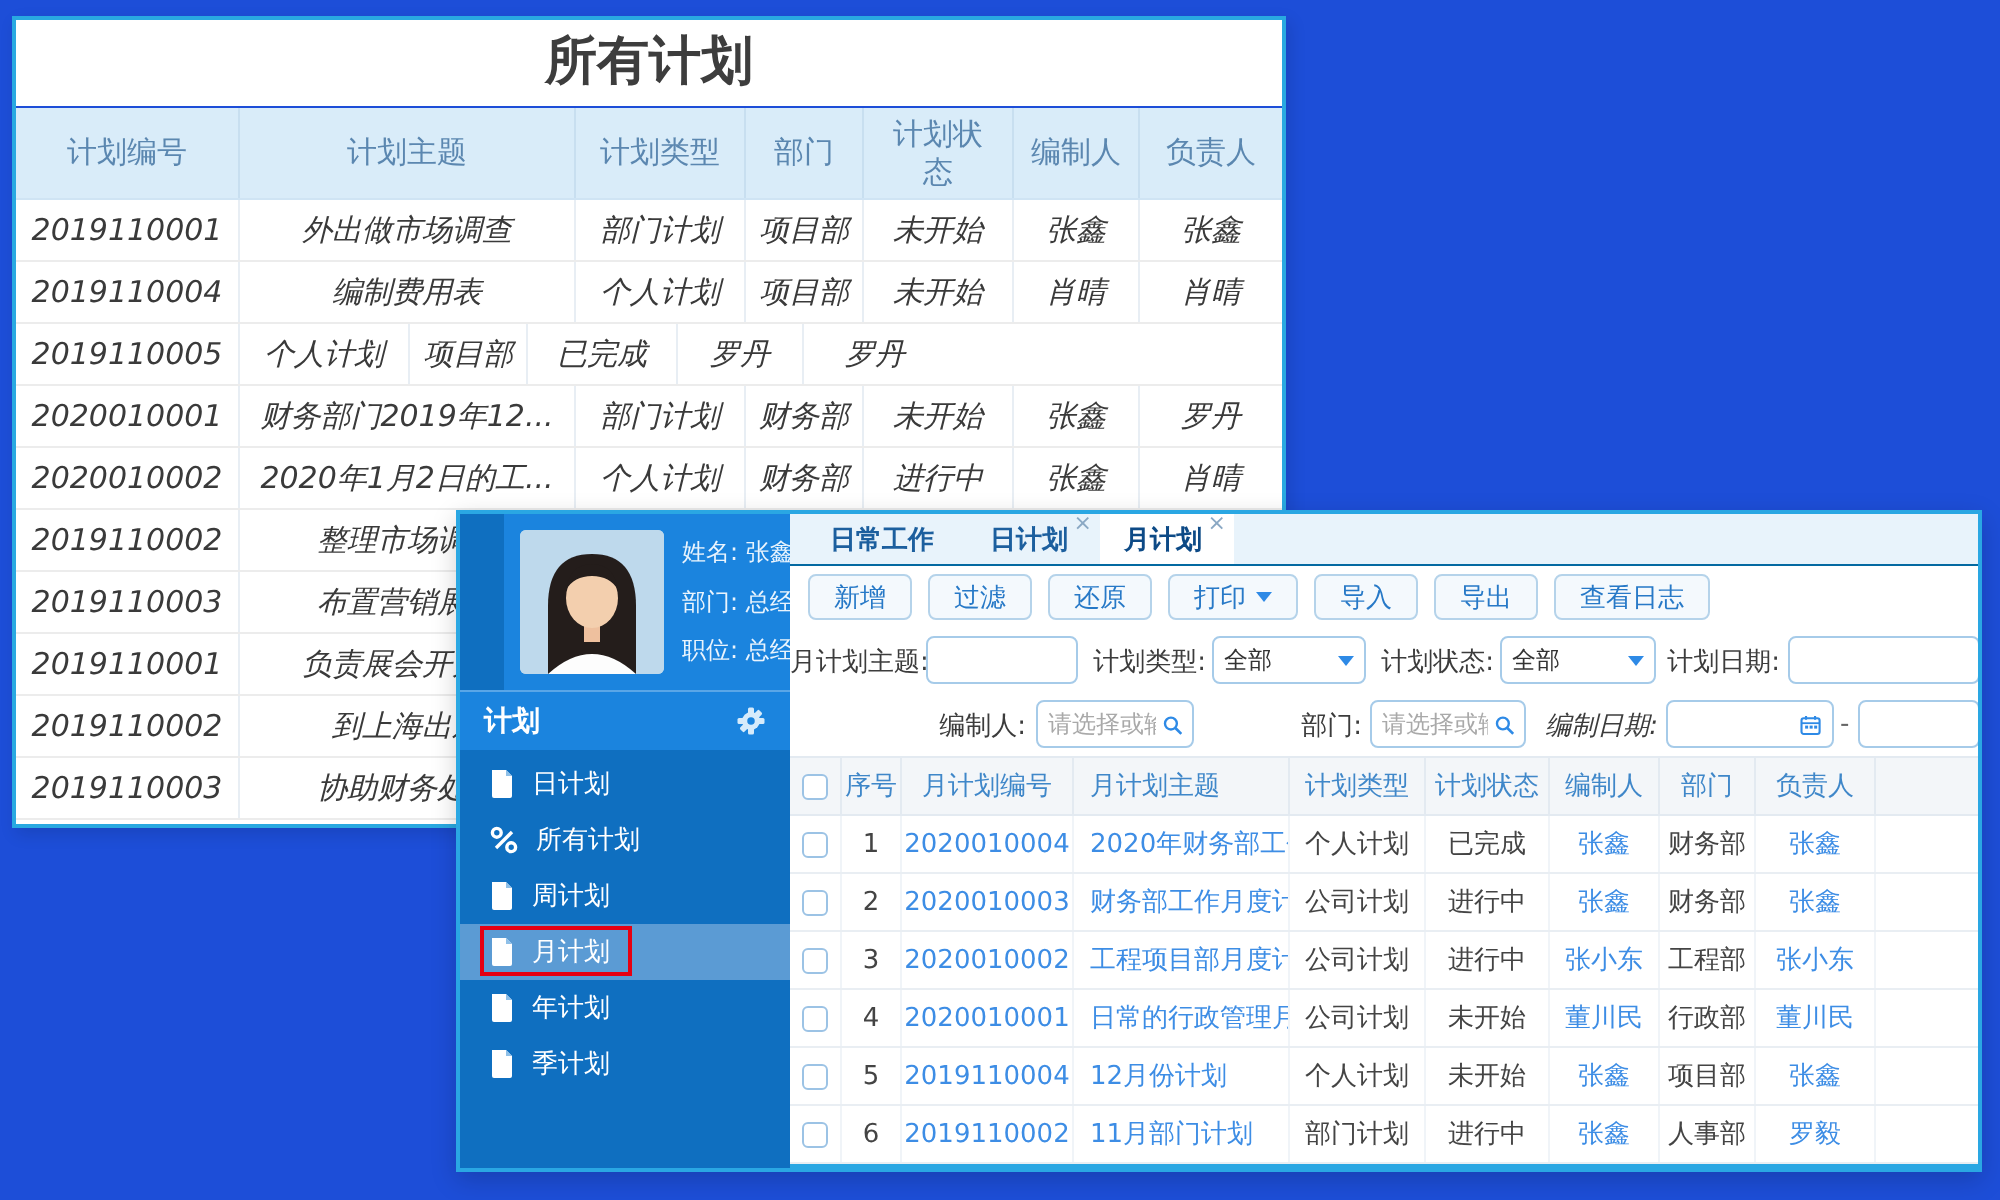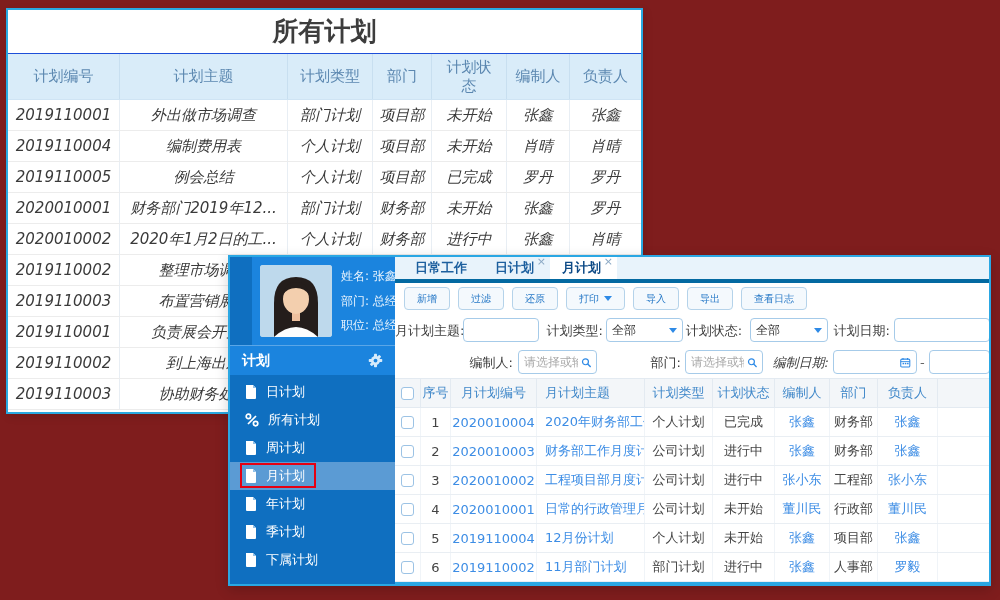--- a/index.html
+++ b/index.html
@@ -1,17 +1,17 @@
 <!DOCTYPE html>
 <html><head>
 <meta charset="utf-8">
 <style>
   * { margin:0; padding:0; box-sizing:border-box; }
   body { background:#fff; }
-  .stage { position:relative; width:1000px; height:600px; overflow:hidden; background:#7f1d1d;
+  .stage { position:relative; width:1000px; height:600px; overflow:hidden; background:#1d4ed8;
            font-family:"DejaVu Sans","Liberation Sans",sans-serif; }
 
   
   .bg-window { position:absolute; left:6px; top:8px; width:637px; height:406px;
                border:2px solid #29a9e1; background:#fff; box-shadow:2px 3px 8px rgba(0,0,0,.12); overflow:hidden; }
   .bg-title { height:43px; line-height:43px; text-align:center; font-size:26px; font-weight:bold; color:#3d3d3d; }
   .bg-header { display:flex; min-height:47px; background:#d9ecf9; border-top:1px solid #1d4ed8;
                border-bottom:1px solid #cfe4f4; color:#5b87b0; font-size:15px; }
   .bg-header .cell { display:flex; align-items:center; justify-content:center; text-align:center;
                      padding:2px 8px; border-right:1px solid #c8dff0; line-height:1.25; }
@@ -40,49 +40,49 @@
                     color:#fff; font-size:14px; font-weight:bold; cursor:pointer; }
   .menu { flex:1; padding-top:3px; }
   .menu-item { position:relative; height:28px; display:flex; align-items:center; gap:9px;
                padding-left:15px; color:#fff; font-size:13px; cursor:pointer; }
   .menu-item.selected { background:#5b9bd4; }
   .red-box { position:absolute; left:10px; top:1px; width:76px; height:25px;
              border:2px solid #e60012; pointer-events:none; }
 
   
   .content { flex:1; display:flex; flex-direction:column; min-width:0; background:#fff; }
-  .tabbar { height:26px; background:#e8f3fb; border-bottom:4px solid #0369a1;
+  .tabbar { height:26px; background:#e8f3fb; border-bottom:1px solid #0369a1;
             display:flex; align-items:stretch; padding-left:8px; }
   .tab { position:relative; display:flex; align-items:center; padding:0 16px 0 12px;
          font-size:13px; font-weight:bold; color:#1c5f9e; cursor:pointer; }
   .tab.active { background:#fff; color:#0d4a86; }
   .tab .close { position:absolute; top:-1px; right:4px; font-size:11px; font-weight:normal;
                 color:#8aa8c4; cursor:pointer; line-height:1; }
   .toolbar { height:31px; display:flex; align-items:center; gap:8px; padding:0 9px; background:#fff; }
   .btn { display:flex; align-items:center; gap:5px; height:23px; padding:0 12px;
          border:1px solid #b5d3ea; border-radius:4px; background:#f4f9fd; color:#2779c7;
-         font-size:10px; cursor:pointer; font-family:inherit; }
+         font-size:13px; cursor:pointer; font-family:inherit; }
   .caret-down { width:0; height:0; border-left:4px solid transparent; border-right:4px solid transparent;
                 border-top:5px solid #2e8ae6; }
 
   .filters { position:relative; height:64px; }
   .filter-row { position:relative; height:32px; font-size:13px; color:#3c3c3c; }
   .filter-row > * { position:absolute; top:4px; }
   .f-label { top:8px; text-align:right; white-space:nowrap; }
   .f-input, .f-select, .f-search, .f-date { height:24px; border:1px solid #a6cbe9; border-radius:4px;
         background:#fff; display:flex; align-items:center; padding:0 5px; gap:3px; }
   .f-input input, .f-search input, .f-date input { border:none; outline:none; width:100%;
         min-width:0; font-size:12px; color:#333; font-family:inherit; background:transparent; }
   .f-search input::placeholder { color:#a9a9a9; }
   .f-select { justify-content:space-between; cursor:pointer; color:#333; font-size:12px; }
   .dash { top:9px; color:#666; }
   
   .l-subject{left:0;width:64px;} .i-subject{left:68px;width:76px;}
   .l-type{left:142px;width:66px;} .s-type{left:211px;width:77px;}
-  .l-status{left:286px;width:66px;text-align:center;} .s-status{left:355px;width:78px;}
+  .l-status{left:286px;width:66px;} .s-status{left:355px;width:78px;}
   .l-pdate{left:429px;width:66px;} .i-pdate{left:499px;width:96px;}
   
   .l-creator{left:60px;width:58px;} .s-creator{left:123px;width:79px;}
   .l-dept{left:226px;width:60px;} .s-dept{left:290px;width:78px;}
   .l-cdate{left:364px;width:70px;font-style:italic;} .d-start{left:438px;width:84px;}
   .dash{left:525px;} .d-end{left:534px;width:61px;}
 
   
   .fg-table { flex:1; display:flex; flex-direction:column; border-top:1px solid #e3eaf1; }
   .fg-header { display:flex; height:29px; background:#f3f6f9; border-bottom:1px solid #e3eaf1;
@@ -132,21 +132,20 @@
     <div class="cell c1">编制费用表</div>
     <div class="cell c2">个人计划</div>
     <div class="cell c3">项目部</div>
     <div class="cell c4">未开始</div>
     <div class="cell c5">肖晴</div>
     <div class="cell c6">肖晴</div>
   </div>
 
   <div class="bg-row">
     <div class="cell c0">2019110005</div>
-    <div class="cell c1">例会总结</div>
     <div class="cell c2">个人计划</div>
     <div class="cell c3">项目部</div>
     <div class="cell c4">已完成</div>
     <div class="cell c5">罗丹</div>
     <div class="cell c6">罗丹</div>
   </div>
 
   <div class="bg-row">
     <div class="cell c0">2020010001</div>
     <div class="cell c1">财务部门2019年12...</div>
@@ -307,29 +306,20 @@
   <div class="menu-item">
 
     <svg class="file-icon" width="12" height="14" viewBox="0 0 12 14">
       <path d="M1 0 h7 l3 3 v10 a1 1 0 0 1 -1 1 h-8 a1 1 0 0 1 -1 -1 z" fill="#fff"></path>
       <path d="M8 0 l3 3 h-3 z" fill="#8fc0e8"></path>
     </svg>
 
     <span class="menu-label">季计划</span>
   </div>
 
-  <div class="menu-item">
-
-    <svg class="file-icon" width="12" height="14" viewBox="0 0 12 14">
-      <path d="M1 0 h7 l3 3 v10 a1 1 0 0 1 -1 1 h-8 a1 1 0 0 1 -1 -1 z" fill="#fff"></path>
-      <path d="M8 0 l3 3 h-3 z" fill="#8fc0e8"></path>
-    </svg>
-
-    <span class="menu-label">下属计划</span>
-  </div>
 </nav>
     </aside>
 
     <div class="content">
       <div class="tabbar">
   <div class="tab">
     <span class="tab-label">日常工作</span>
 
   </div>
 

